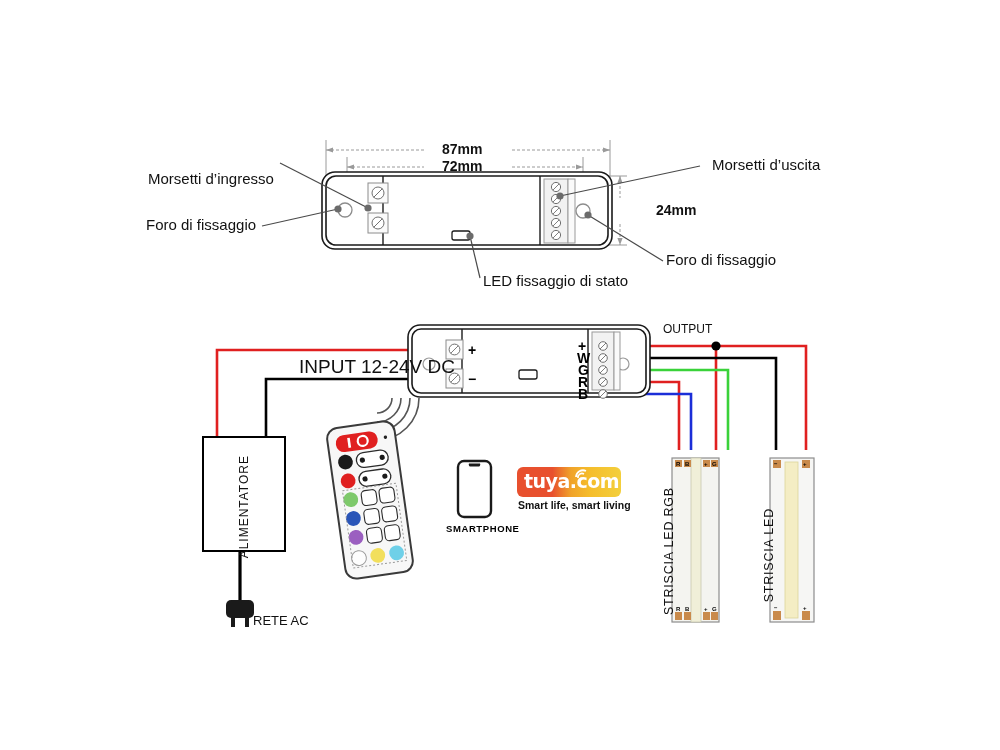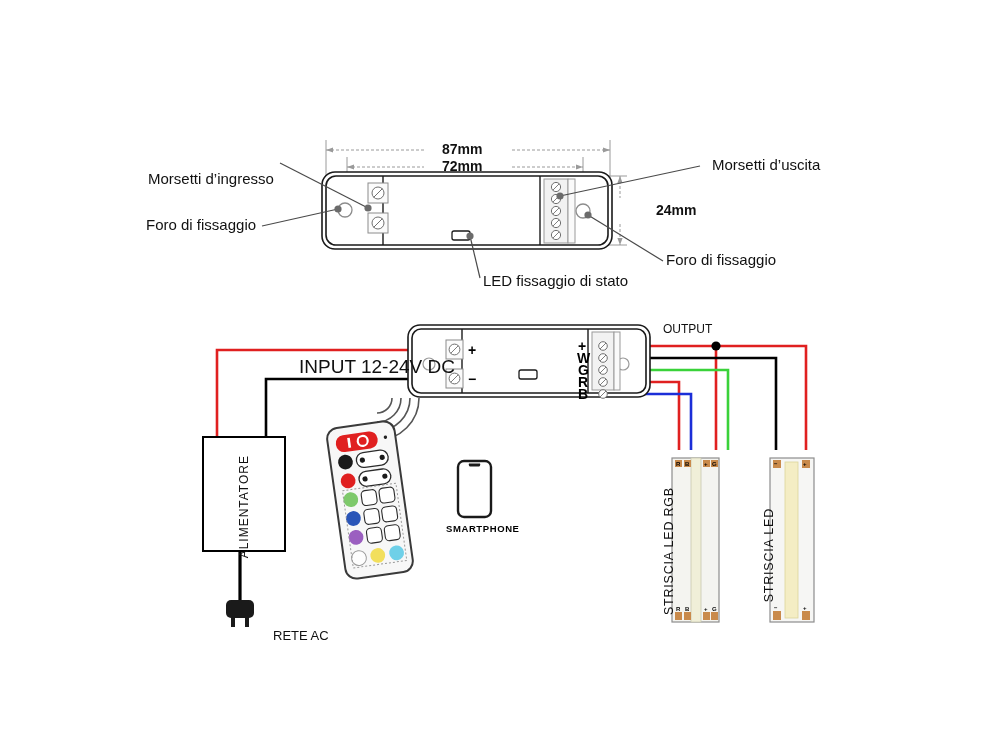--- a/index.html
+++ b/index.html
@@ -271,24 +271,34 @@
   <div class="term" style="left:468px;top:342px;">+</div>
   <div class="term" style="left:468px;top:371px;">−</div>
 
   <div class="term" style="left:578px;top:338px;">+</div>
   <div class="term" style="left:577px;top:350px;">W</div>
   <div class="term" style="left:578px;top:362px;">G</div>
   <div class="term" style="left:578px;top:374px;">R</div>
   <div class="term" style="left:578px;top:386px;">B</div>
 
   <div class="lbl-sm vert" style="left:237px;top:455px;letter-spacing:1px;font-size:12px;">ALIMENTATORE</div>
-  <div class="lbl-sm" style="left:253px;top:628px;font-size:13px;margin-left:20px;">RETE AC</div>
+  <div class="lbl-sm" style="left:253px;top:613px;font-size:13px;">RETE AC</div>
 
   <div class="sp-label" style="left:446px;top:523px;">SMARTPHONE</div>
 
+  <div class="tuya-wrap" style="left:517px;top:467px;">
+    <div class="tuya-badge">
+      <span class="tuya-text">tuya.com</span>
+      <svg style="position:absolute;left:57px;top:1px;" width="14" height="12">
+        <path d="M2,9 A7,7 0 0 1 12,3" fill="none" stroke="#fff" stroke-width="1.8"></path>
+        <path d="M4,10 A4,4 0 0 1 10,6" fill="none" stroke="#fff" stroke-width="1.6"></path>
+      </svg>
+    </div>
+    <div class="tuya-tag">Smart life, smart living</div>
+  </div>
 
   <div class="lbl-sm vert" style="left:662px;top:487px;letter-spacing:0.8px;font-size:12.5px;">STRISCIA LED RGB</div>
   <div class="lbl-sm vert" style="left:762px;top:508px;letter-spacing:0.8px;font-size:12.5px;">STRISCIA LED</div>
 
   <div class="abs strip-pad" style="left:676px;top:461px;">R</div>
   <div class="abs strip-pad" style="left:685px;top:461px;">B</div>
   <div class="abs strip-pad" style="left:704px;top:461px;">+</div>
   <div class="abs strip-pad" style="left:712px;top:461px;">G</div>
 
   <div class="abs strip-pad" style="left:676px;top:606px;">R</div>

